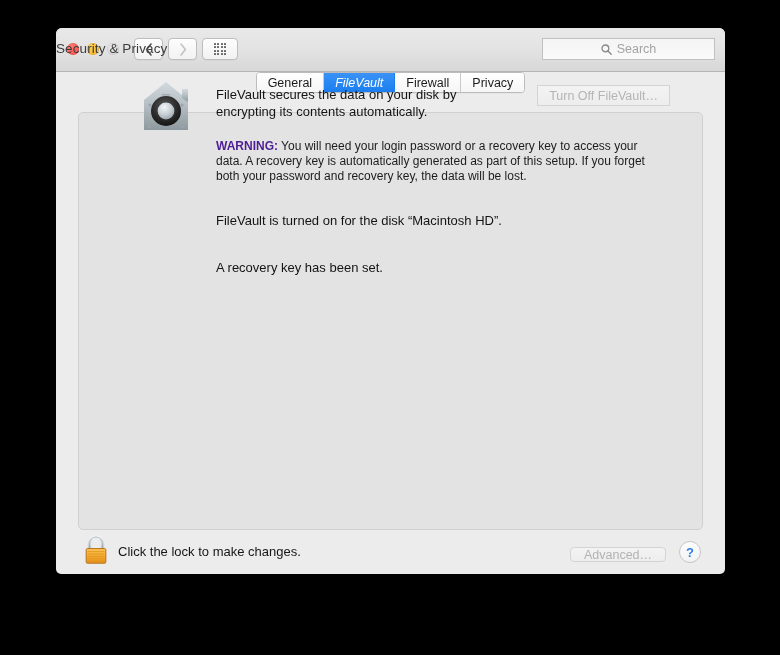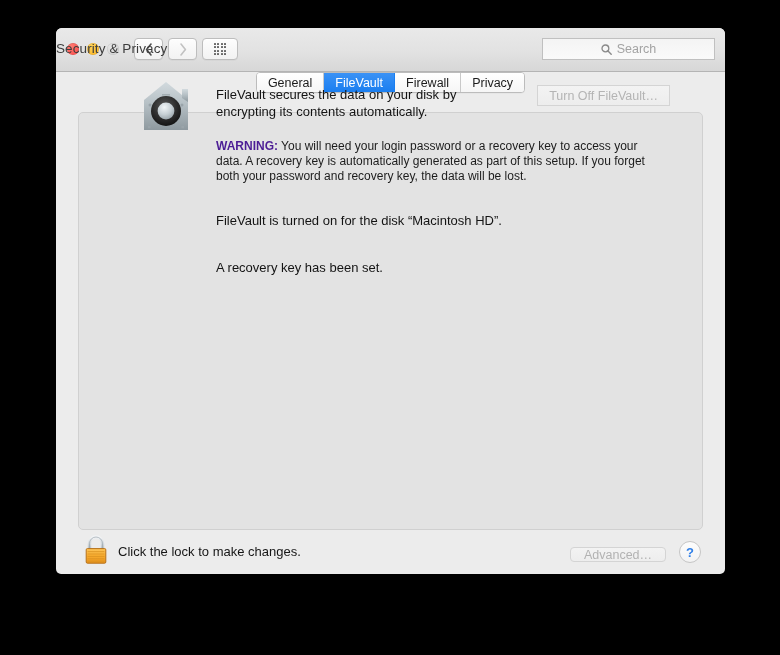--- a/index.html
+++ b/index.html
@@ -144,20 +144,21 @@
     font-size: 12.5px;
     color: #1b1b1b;
     background: linear-gradient(to bottom, #ffffff, #f6f6f6);
     border-right: 1px solid #c9c9c9;
   }
   .seg:last-child { border-right: none; }
   .seg.selected {
     background: linear-gradient(to bottom, #3b92f5, #1a7ef0);
     color: #ffffff;
     border-right-color: #1a7ef0;
+    font-style: italic;
   }
 
   
   .panel {
     position: absolute;
     left: 22px;
     top: 84px;
     width: 625px;
     height: 418px;
     background: #e3e3e3;

